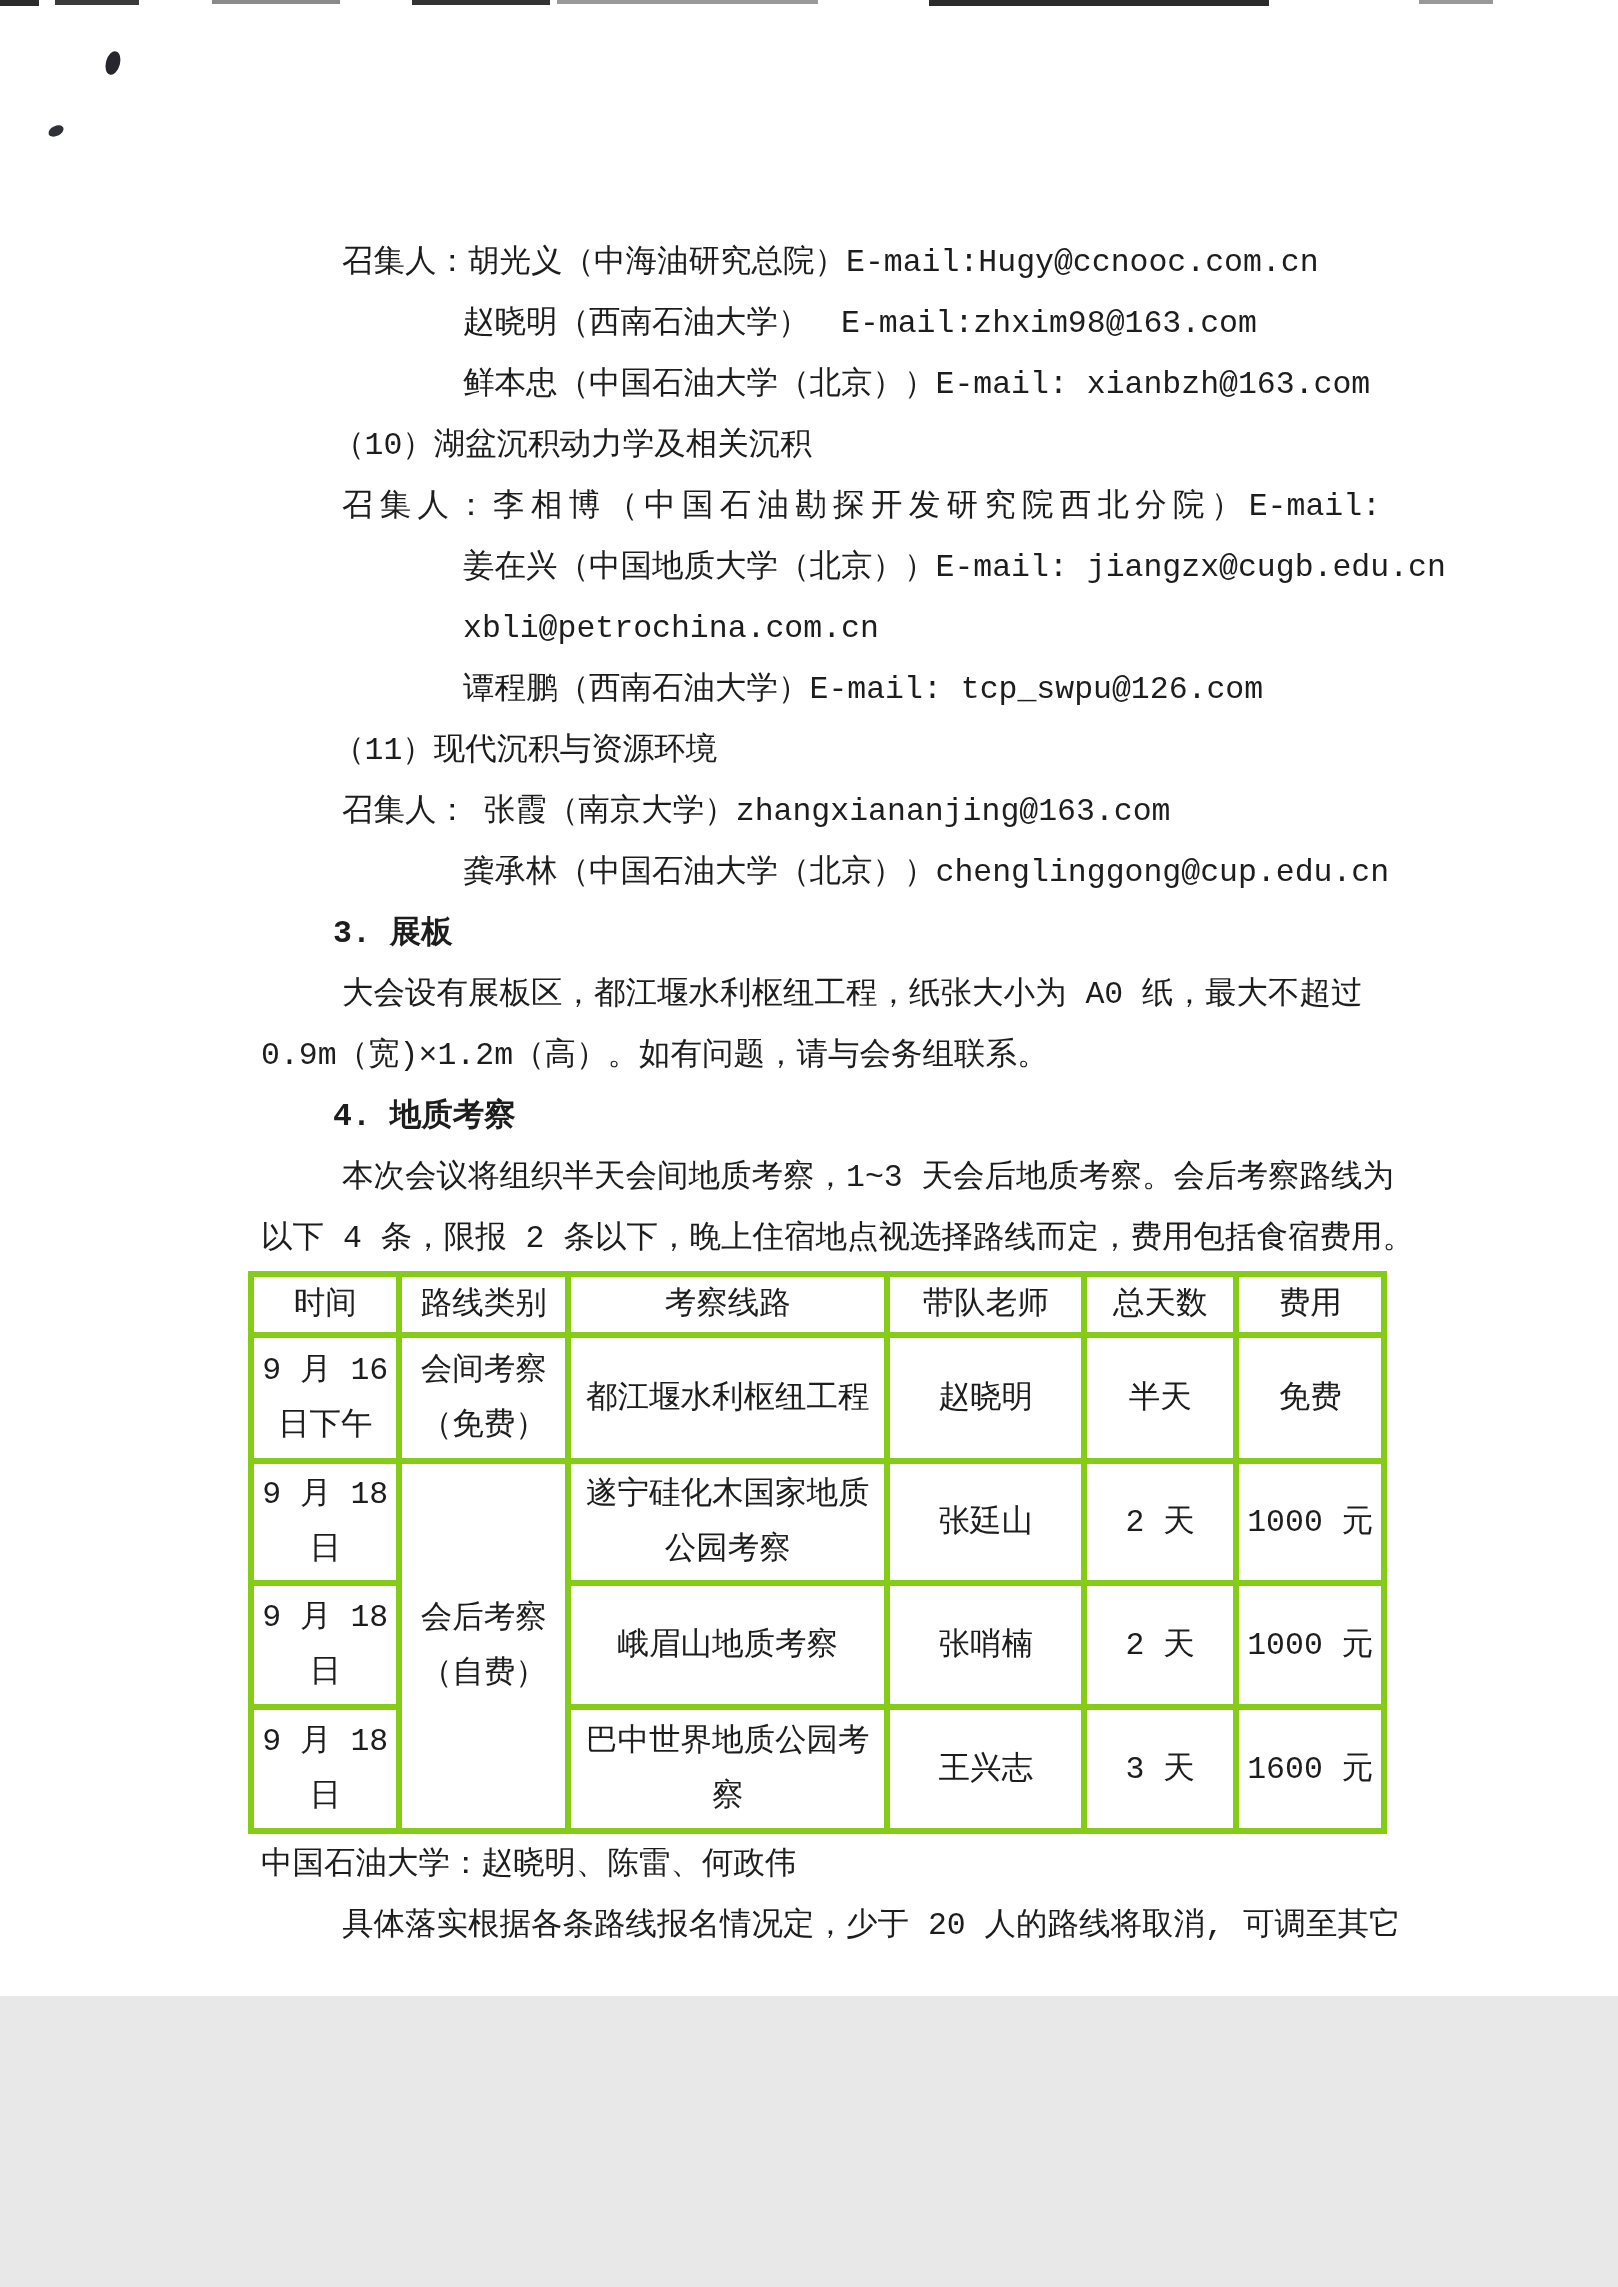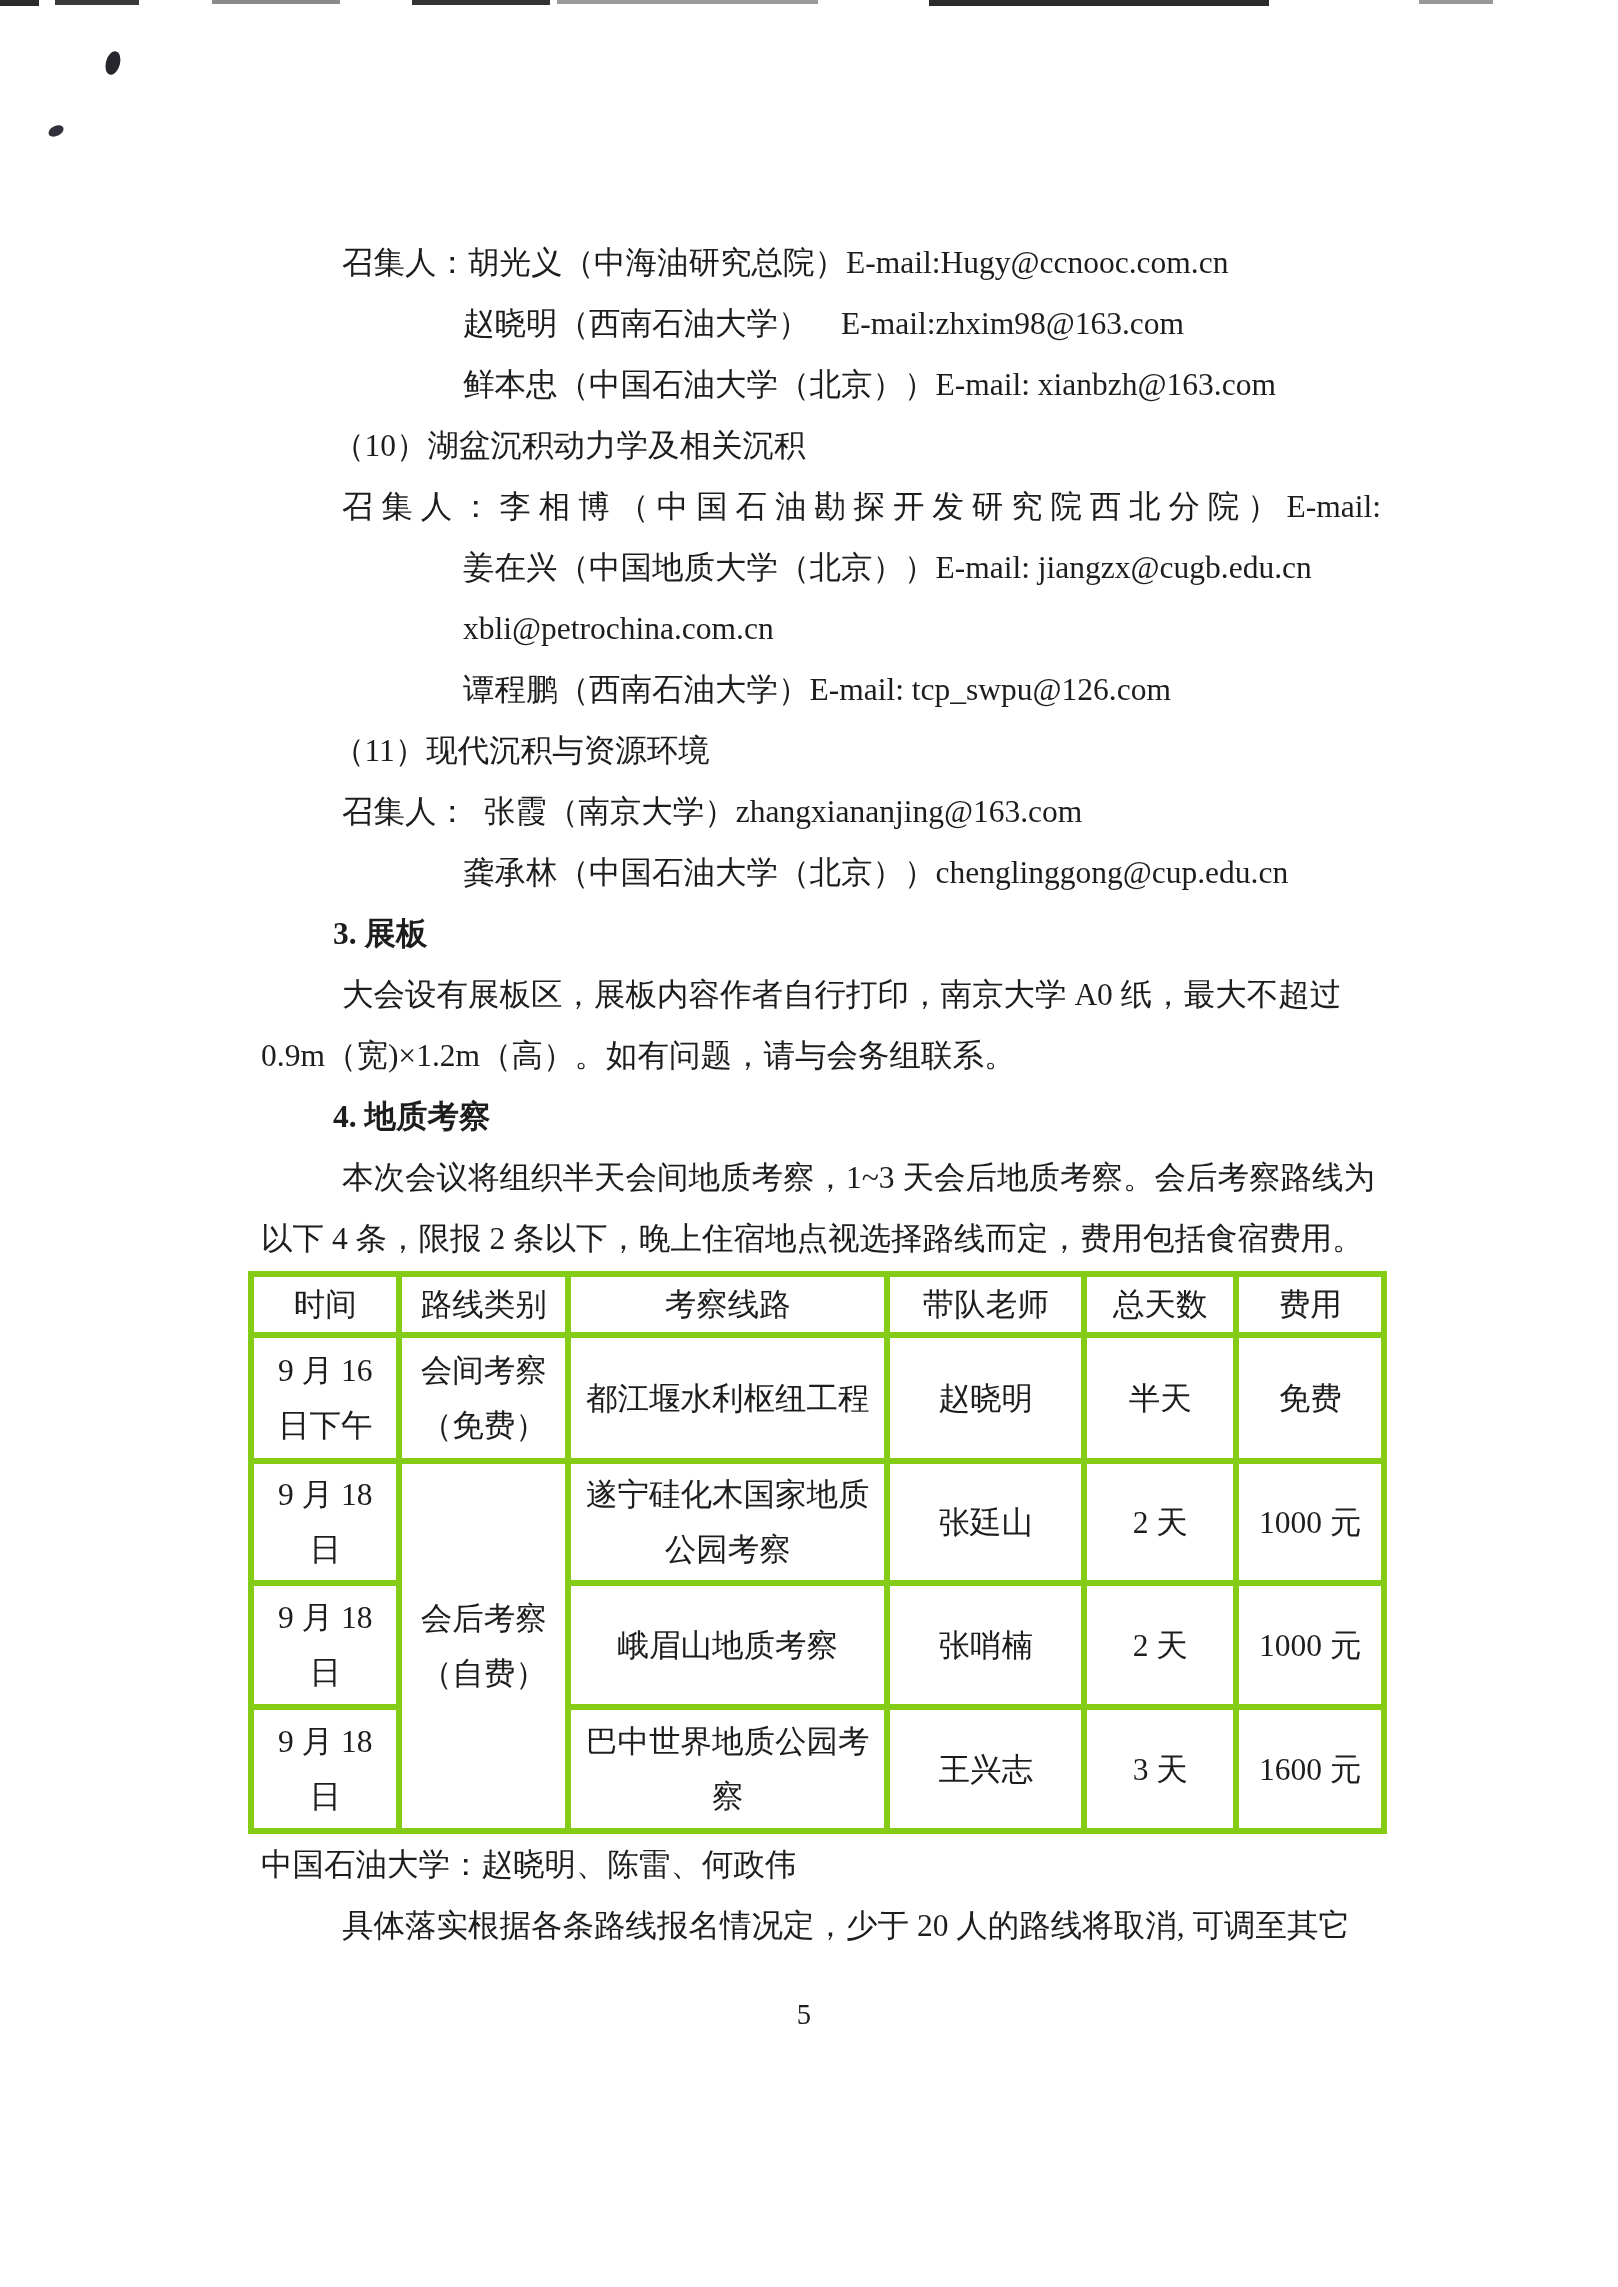--- a/index.html
+++ b/index.html
@@ -1,21 +1,21 @@
 <!DOCTYPE html>
 <html><head>
 <meta charset="utf-8">
 <style>
   html,body{margin:0;padding:0;background:#e8e8e8;}
   .page{
     position:relative;
-    width:1618px;height:2287px;
+    width:1618px;height:1996px;
     background:#ffffff;
     overflow:hidden;
-    font-family:Liberation Serif, serif;
+    font-family:Liberation Mono, monospace;
     color:#1d1d1d;
   }
   .content{
     position:absolute;
     left:261px;top:232px;
     width:1120px;
   }
   .line{
     height:61px;line-height:61px;
     font-size:31.5px;
@@ -99,21 +99,21 @@
     <div class="line indent-convener justify">召集人：李相博（中国石油勘探开发研究院西北分院）E-mail:</div>
     <div class="line indent-name">姜在兴（中国地质大学（北京））E-mail: jiangzx@cugb.edu.cn</div>
     <div class="line indent-name">xbli@petrochina.com.cn</div>
     <div class="line indent-name">谭程鹏（西南石油大学）E-mail: tcp_swpu@126.com</div>
 
     <div class="line indent-heading">（11）现代沉积与资源环境</div>
     <div class="line indent-convener">召集人： 张霞（南京大学）zhangxiananjing@163.com</div>
     <div class="line indent-name">龚承林（中国石油大学（北京））chenglinggong@cup.edu.cn</div>
 
     <div class="line indent-heading bold">3. 展板</div>
-    <div class="line indent-para">大会设有展板区，展板内容作者自行打印，南京大学 A0 纸，最大不超过</div>
+    <div class="line indent-para">大会设有展板区，都江堰水利枢纽工程，纸张大小为 A0 纸，最大不超过</div>
     <div class="line">0.9m（宽)×1.2m（高）。如有问题，请与会务组联系。</div>
 
     <div class="line indent-heading bold">4. 地质考察</div>
     <div class="line indent-para">本次会议将组织半天会间地质考察，1~3 天会后地质考察。会后考察路线为</div>
     <div class="line">以下 4 条，限报 2 条以下，晚上住宿地点视选择路线而定，费用包括食宿费用。</div>
 
     <table class="trip">
       <colgroup>
         <col style="width:148px">
           <col style="width:169px">

